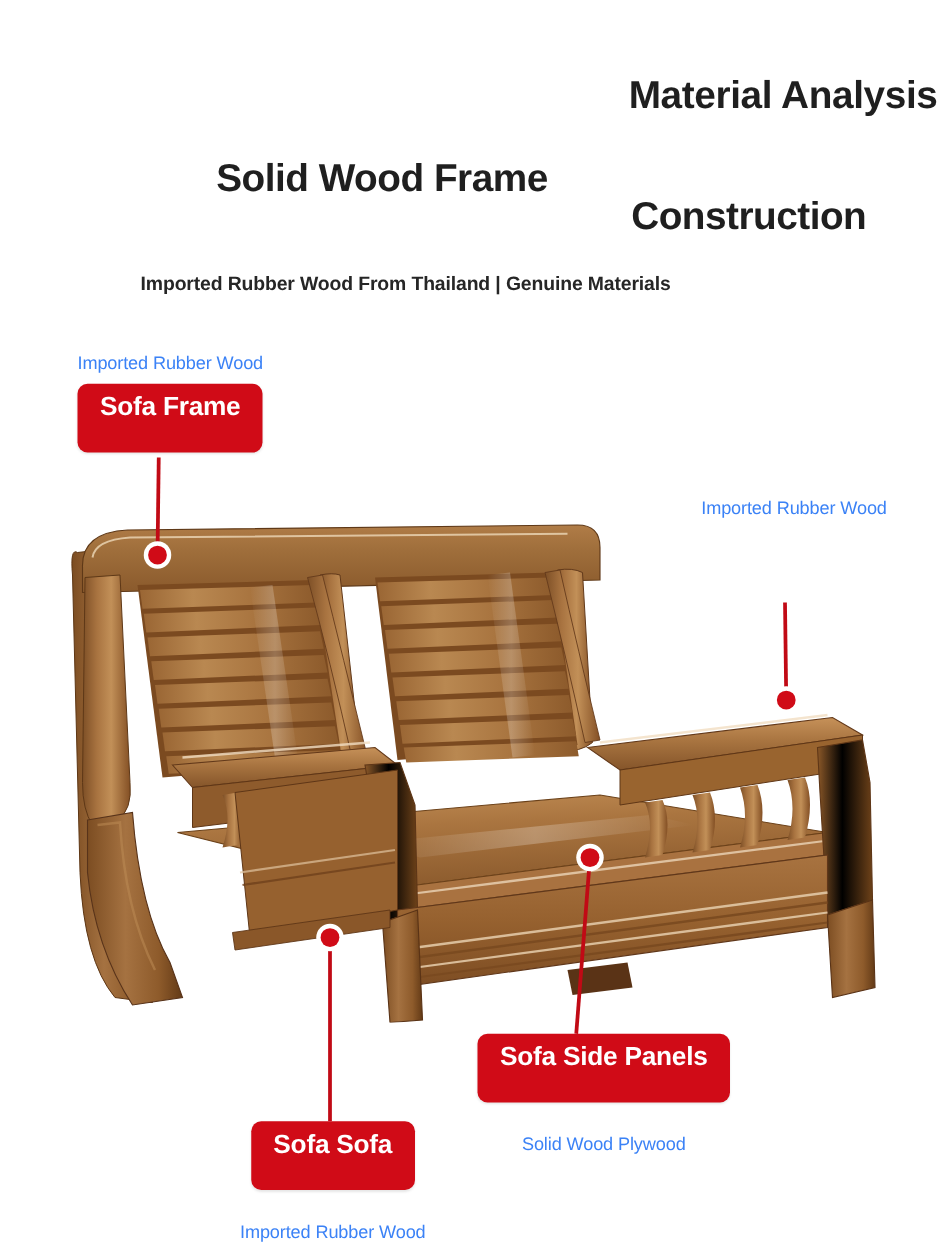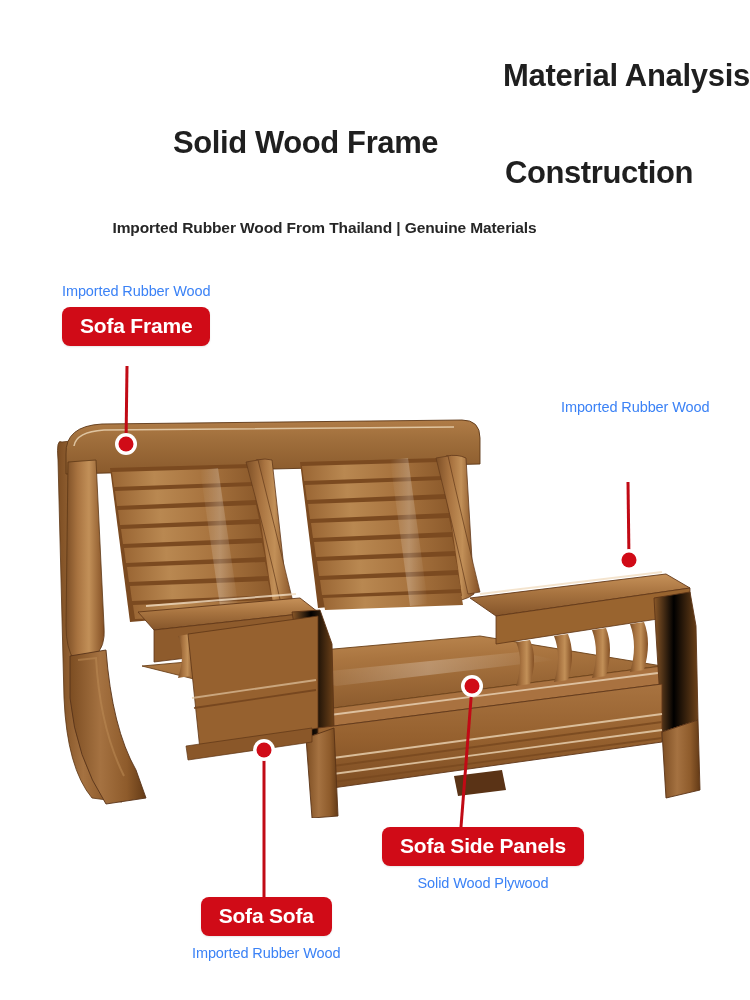--- a/index.html
+++ b/index.html
@@ -25,29 +25,29 @@
   .hdr-sub{
     position:absolute;left:0;top:219px;width:649px;text-align:center;
     font-size:15.5px;font-weight:600;color:#262626;letter-spacing:-0.1px;
   }
 
   
   .callout{position:absolute;}
   .badge{
     display:inline-block;background:#d00b17;color:#fff;border-radius:8px;
     font-size:21px;font-weight:700;letter-spacing:-0.2px;
-    padding:8px 18px 10px 18px;white-space:nowrap;line-height:1;
+    padding:8px 18px 26px 18px;white-space:nowrap;line-height:1;
     box-shadow:0 1px 2px rgba(0,0,0,.10);
   }
   .cap{
     font-size:14.5px;font-weight:400;color:#3b82f6;white-space:nowrap;
     letter-spacing:-0.1px;
   }
   .cap.above{margin-bottom:8px;}
-  .cap.below{margin-top:9px;}
+  .cap.below{margin-top:26px;}
   .c-center{text-align:center;}
 
   
   #leads{position:absolute;left:0;top:0;width:750px;height:1000px;pointer-events:none;}
 
   #sofa{position:absolute;left:50px;top:398px;width:660px;height:420px;}
 </style>
 </head>
 <body>
 

